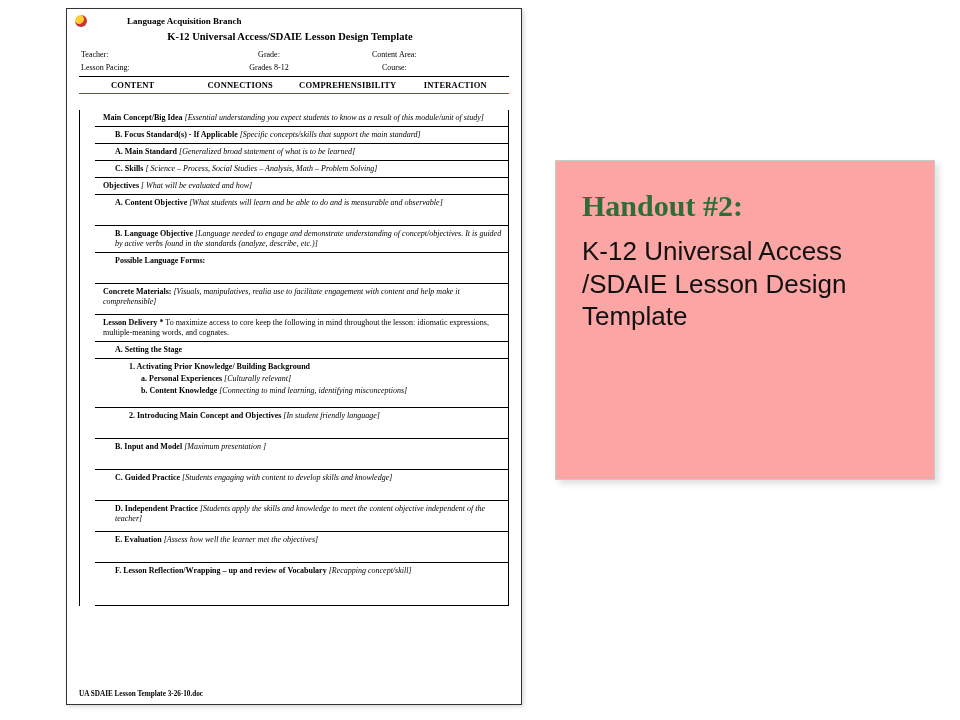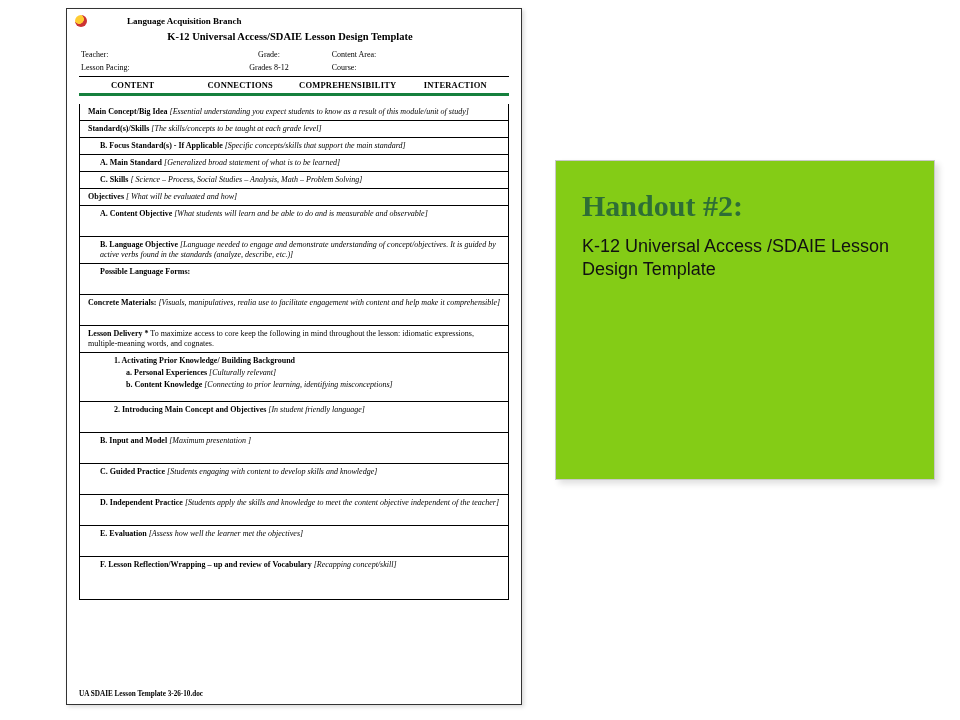--- a/index.html
+++ b/index.html
@@ -18,36 +18,36 @@
     height: 720px;
   }
 
   
   .caption {
     position: absolute;
     left: 555px;
     top: 160px;
     width: 380px;
     height: 320px;
-    background: #84cc16;
+    background: #fca5a5;
     border: 1px solid #c9c9c9;
     box-shadow: 4px 4px 6px rgba(0,0,0,0.12);
     padding: 28px 26px;
     box-sizing: border-box;
   }
   .caption .title {
     font-family: "Times New Roman", serif;
     color: #2e6e36;
     font-size: 30px;
     font-weight: bold;
     margin-bottom: 12px;
   }
   .caption .desc {
     font-family: Arial, Helvetica, sans-serif;
-    font-size: 18px;
+    font-size: 26px;
     line-height: 1.25;
     color: #111;
   }
 
   
   .sheet-wrap {
     position: absolute;
     left: 66px;
     top: 8px;
     width: 454px;
@@ -93,38 +93,39 @@
     padding: 0 14px 2px 14px;
     font-size: 8px;
   }
   .meta .row {
     display: flex;
     justify-content: space-between;
     padding: 2px 0;
   }
   .meta .row > span { flex: 1; }
   .meta .row > span:nth-child(2){ text-align:center; }
-  .meta .row > span:nth-child(3){ text-align:left; padding-right:50px; }
+  .meta .row > span:nth-child(3){ text-align:center; padding-right:50px; }
 
   .cols {
     display: flex;
     font-weight: bold;
     font-size: 8.5px;
     border-top: 1px solid #000;
-    border-bottom: 3px solid #15803d;
+    border-bottom: 1px solid #15803d;
     margin: 0 12px;
     padding: 3px 0;
     letter-spacing: .2px;
   }
   .cols > span { flex:1; text-align:center; }
 
   .grid {
-    margin: 8px 12px;
+    margin: 16px 12px;
     border-left: 1px solid #000;
     border-right: 1px solid #000;
+    padding-left: 15px;
   }
   .cell {
     border-bottom: 1px solid #000;
     padding: 3px 6px 3px 8px;
     font-size: 8px;
     line-height: 1.25;
   }
   .cell.indent { padding-left: 20px; }
   .cell.indent2 { padding-left: 34px; }
   .cell b { font-weight: bold; }
@@ -180,24 +181,20 @@
         <span>INTERACTION</span>
       </div>
 
       <div class="grid">
 
         <div class="cell">
           <b>Main Concept/Big Idea</b>
           <i>[Essential understanding you expect students to know as a result of this module/unit of study]</i>
         </div>
 
-        <div class="cell">
-          <b>Standard(s)/Skills</b>
-          <i>[The skills/concepts to be taught at each grade level]</i>
-        </div>
         <div class="cell indent">
           <b>B. Focus Standard(s) - If Applicable</b>
           <i>[Specific concepts/skills that support the main standard]</i>
         </div>
         <div class="cell indent">
           <b>A. Main Standard</b>
           <i>[Generalized broad statement of what is to be learned]</i>
         </div>
         <div class="cell indent">
           <b>C. Skills</b>
@@ -222,30 +219,33 @@
 
         <div class="cell tall">
           <b>Concrete Materials:</b>
           <i>[Visuals, manipulatives, realia use to facilitate engagement with content and help make it comprehensible]</i>
         </div>
 
 
         <div class="cell">
           <b>Lesson Delivery *</b>
           <span>To maximize access to core keep the following in mind throughout the lesson: idiomatic expressions, multiple-meaning words, and cognates.</span>
+        </div>
+        <div class="cell indent">
+          <b>A. Setting the Stage</b>
         </div>
         <div class="cell indent2" style="min-height:42px;">
           <b>1. Activating Prior Knowledge/ Building Background</b>
           <span class="sub">
             <b>a. Personal Experiences</b>
             <i>[Culturally relevant]</i>
           </span>
           <span class="sub">
             <b>b. Content Knowledge</b>
-            <i>[Connecting to prior learning, identifying misconceptions]</i>
+            <i>[Connecting to mind learning, identifying misconceptions]</i>
           </span>
         </div>
         <div class="cell indent2 tall">
           <b>2. Introducing Main Concept and Objectives</b>
           <i>[In student friendly language]</i>
         </div>
         <div class="cell indent tall">
           <b>B. Input and Model</b>
           <i>[Maximum presentation ]</i>
         </div>

